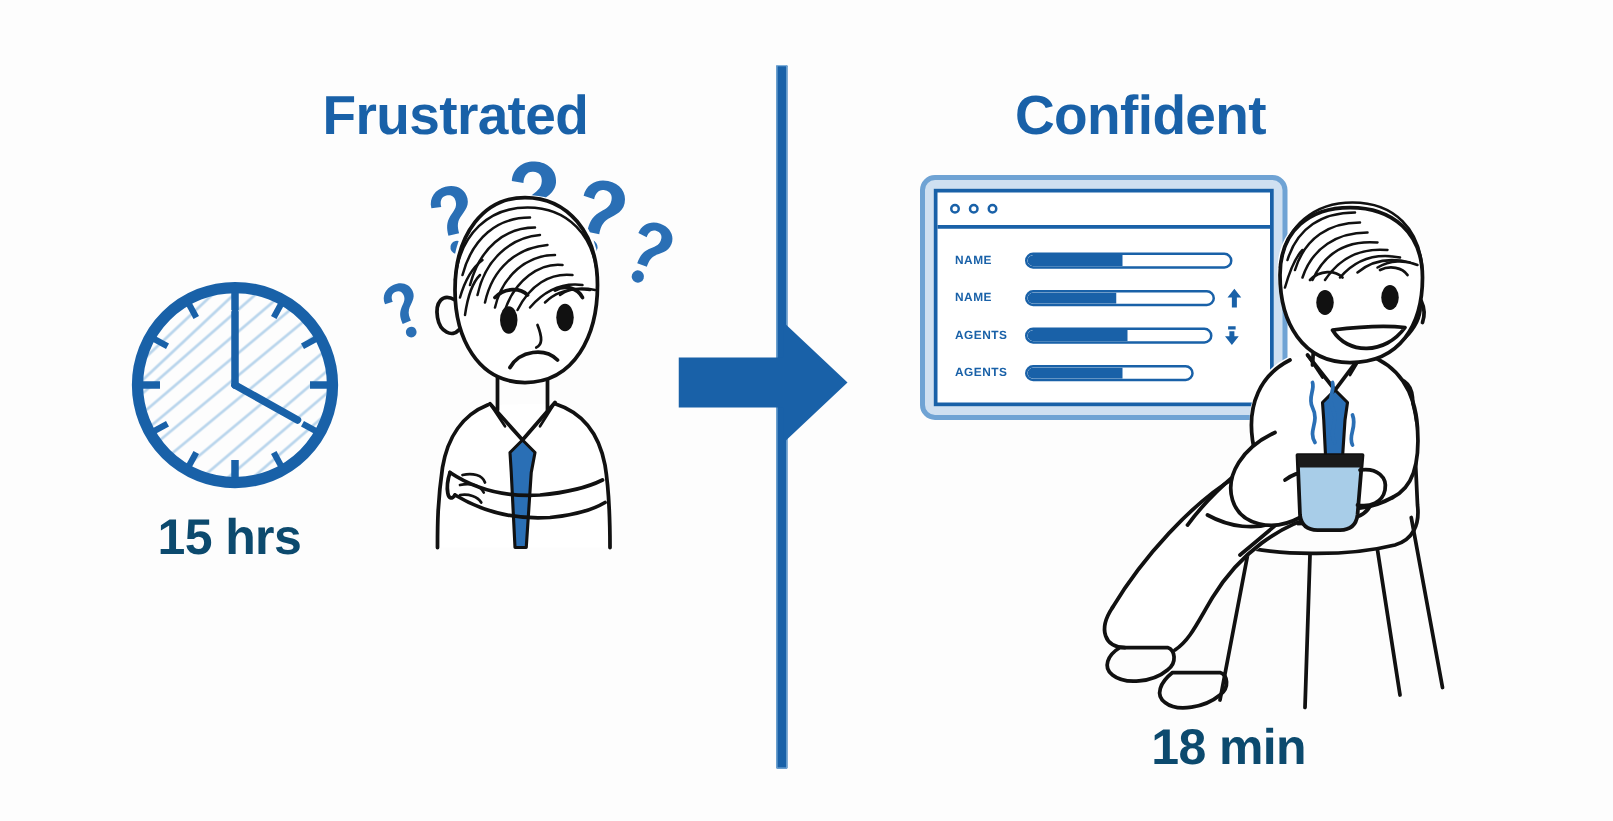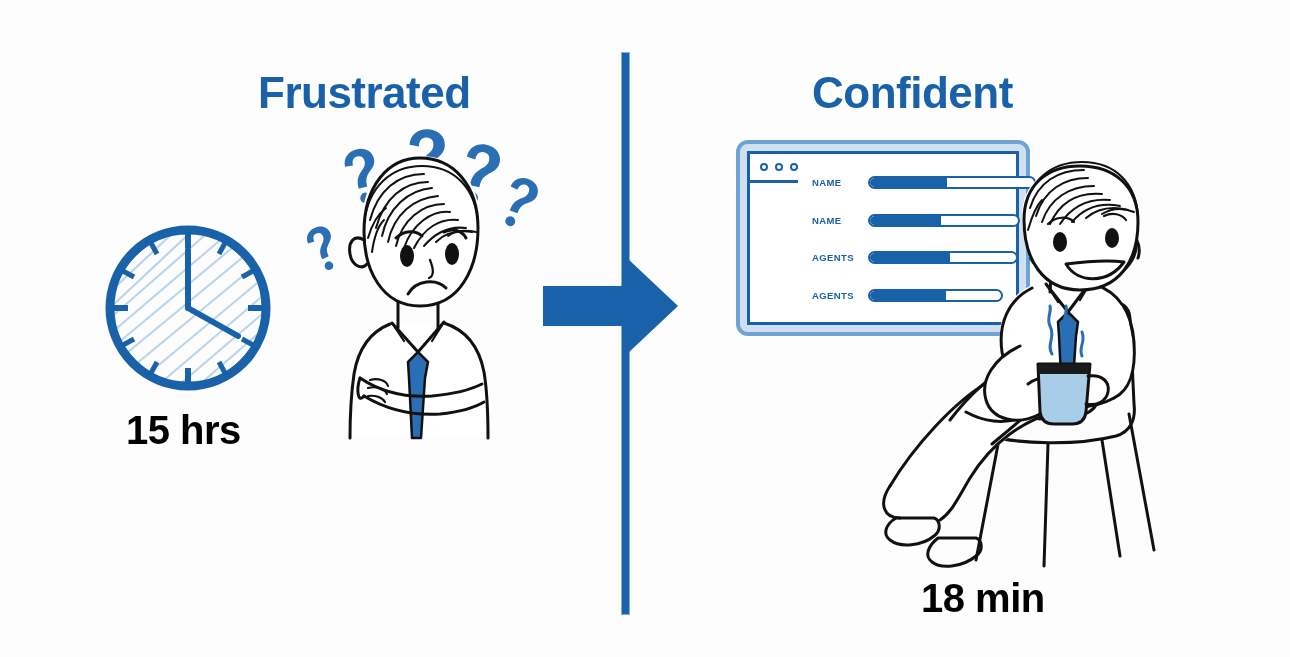--- a/index.html
+++ b/index.html
@@ -19,21 +19,21 @@
     color:#1961a8;
     letter-spacing:-0.5px;
     white-space:nowrap;
     font-size:44px;
   }
   #title-frustrated{left:258px;top:68px;}
   #title-confident{left:812px;top:68px;}
 
   .metric{
     font-weight:bold;
-    color:#000000;
+    color:#0c4a6e;
     font-size:40px;
     white-space:nowrap;
     letter-spacing:-0.5px;
     text-align:center;
   }
   #metric-hrs{left:126px;top:408px;}
   #metric-min{left:921px;top:576px;}
 
   
   #divider{
@@ -55,21 +55,21 @@
     border:4px solid #6fa3d4;
     border-radius:12px;
     box-sizing:border-box;
     padding:7px;
   }
   #browser-inner{
     width:100%;height:100%;
     background:#ffffff;
     border:3px solid #1961a8;
     box-sizing:border-box;
-    display:flex;flex-direction:row;
+    display:flex;flex-direction:column;
   }
   #browser-titlebar{
     height:26px;flex:0 0 26px;
     border-bottom:3px solid #1961a8;
     display:flex;align-items:center;
     padding-left:10px;gap:7px;
   }
   .dot{
     width:8px;height:8px;border-radius:50%;
     border:2px solid #1961a8;box-sizing:border-box;

